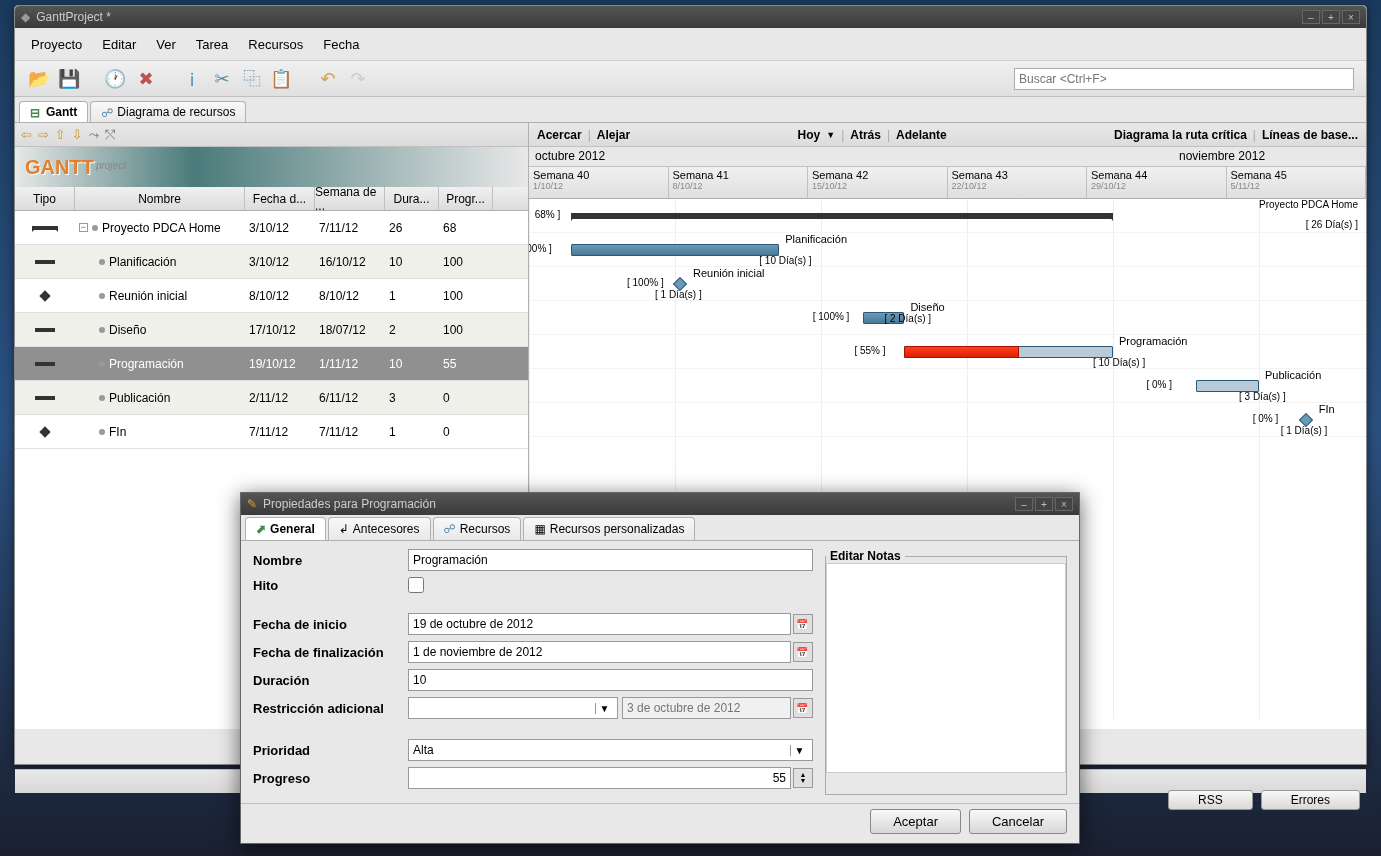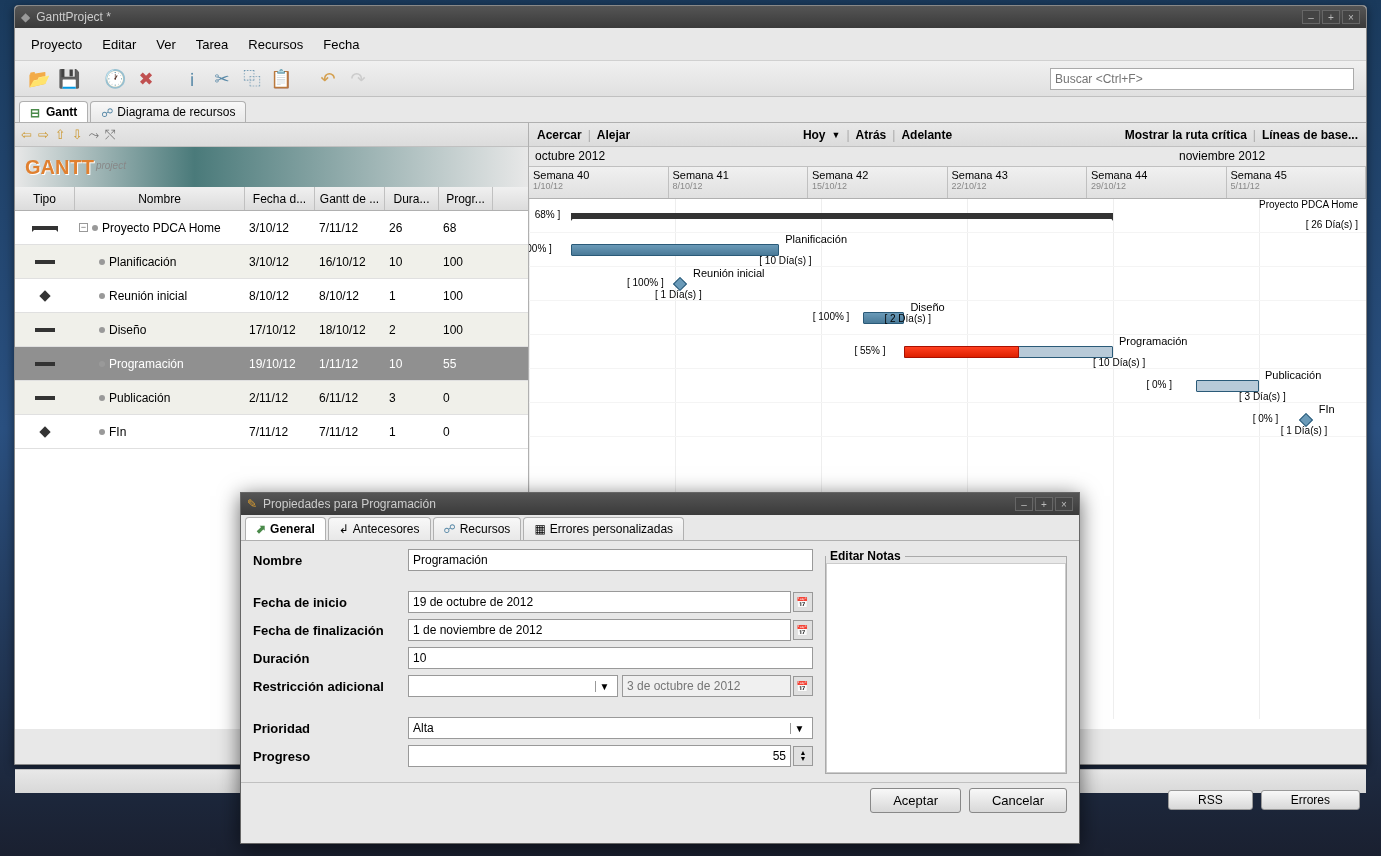--- a/index.html
+++ b/index.html
@@ -12,21 +12,21 @@
 .titlebar .title { flex: 1; }
 .titlebar .wctls { display: flex; gap: 2px; }
 .titlebar .wctls span { width: 18px; height: 14px; background: #444; border: 1px solid #666; display: inline-flex; align-items: center; justify-content: center; font-size: 10px; color: #bbb; cursor: pointer; }
 
 .menubar { height: 24px; background: #e8e8e8; display: flex; align-items: center; padding: 16px 8px; gap: 4px; font-size: 13px; border-bottom: 1px solid #d0d0d0; }
 .menubar span { padding: 3px 8px; cursor: pointer; }
 
 .toolbar { height: 36px; background: linear-gradient(180deg, #f0f0f0, #e0e0e0); display: flex; align-items: center; padding: 0 12px; gap: 4px; border-bottom: 1px solid #c0c0c0; }
 .tb-btn { width: 26px; height: 26px; display: inline-flex; align-items: center; justify-content: center; color: #5a8aa8; font-size: 18px; cursor: pointer; }
 .tb-sep { width: 12px; }
-.search-box { margin-left: auto; width: 304px; height: 22px; border: 1px solid #aaa; background: #fff; font-size: 12px; padding: 0 4px; color: #b91c1c; }
+.search-box { margin-left: auto; width: 340px; height: 22px; border: 1px solid #aaa; background: #fff; font-size: 12px; padding: 0 4px; color: #b91c1c; }
 
 .tabstrip { height: 26px; background: #e8e8e8; display: flex; align-items: flex-end; padding: 0 4px; border-bottom: 1px solid #b0b0b0; }
 .tab { background: linear-gradient(180deg, #f8f8f8, #e8e8e8); border: 1px solid #b0b0b0; border-bottom: none; border-radius: 4px 4px 0 0; padding: 3px 10px; margin-right: 2px; font-size: 12px; display: inline-flex; align-items: center; gap: 4px; cursor: pointer; }
 .tab.active { background: #fff; font-weight: bold; }
 .tabicon { width: 12px; height: 12px; display: inline-block; }
 
 .main { display: flex; height: 606px; background: #fff; }
 .left-pane { width: 514px; border-right: 1px solid #b0b0b0; display: flex; flex-direction: column; }
 .mini-tb { height: 24px; background: linear-gradient(180deg, #e8e8e8, #dcdcdc); display: flex; align-items: center; padding: 0 4px; gap: 2px; border-bottom: 1px solid #c0c0c0; }
 .mini-tb span { font-size: 13px; cursor: pointer; padding: 2px; color:#777; }
@@ -166,21 +166,21 @@
         <span>⤲</span>
       </div>
       <div class="logo-strip">
         <span class="logo">GANTT</span>
         <span class="logo-sub">project</span>
       </div>
       <div class="grid-head">
         <div class="c-tipo">Tipo</div>
         <div class="c-name">Nombre</div>
         <div class="c-fstart">Fecha d...</div>
-        <div class="c-fend">Gantt de ...</div>
+        <div class="c-fend">Semana de ...</div>
         <div class="c-dur">Dura...</div>
         <div class="c-prog">Progr...</div>
       </div>
       <div id="task-rows">
           <div class="grid-row">
             <div class="tipo-cell">
               <span class="sum-glyph"></span>
             </div>
             <div class="name-cell" style="padding-left:4px">
               <span class="tree-exp">−</span>
@@ -220,21 +220,21 @@
           </div>
           <div class="grid-row alt">
             <div class="tipo-cell">
               <span class="bar-glyph"></span>
             </div>
             <div class="name-cell" style="padding-left:24px">
               <span class="tree-dot"></span>
               <span>Diseño</span>
             </div>
             <div class="c-fstart">17/10/12</div>
-            <div class="c-fend">18/10/12</div>
+            <div class="c-fend">18/07/12</div>
             <div class="c-dur">2</div>
             <div class="c-prog">100</div>
           </div>
           <div class="grid-row sel">
             <div class="tipo-cell">
               <span class="bar-glyph"></span>
             </div>
             <div class="name-cell" style="padding-left:24px">
               <span class="tree-dot"></span>
               <span>Programación</span>
@@ -279,21 +279,21 @@
         <span class="pipe">|</span>
         <span>Alejar</span>
         <span class="sp"></span>
         <span>Hoy</span>
         <span style="font-size:9px;">▼</span>
         <span class="pipe">|</span>
         <span>Atrás</span>
         <span class="pipe">|</span>
         <span>Adelante</span>
         <span class="sp"></span>
-        <span>Mostrar la ruta crítica</span>
+        <span>Diagrama la ruta crítica</span>
         <span class="pipe">|</span>
         <span>Líneas de base...</span>
       </div>
       <div class="timeline">
         <div class="month-row">
           <div style="width:644px;">octubre 2012</div>
           <div>noviembre 2012</div>
         </div>
         <div class="week-head" id="week-head">
             <div class="week-col">
@@ -401,28 +401,32 @@
     <div class="tab">
       <span>↲</span>
       <span>Antecesores</span>
     </div>
     <div class="tab">
       <span style="color:#5a8aa8;">☍</span>
       <span>Recursos</span>
     </div>
     <div class="tab">
       <span>▦</span>
-      <span>Errores personalizadas</span>
+      <span>Recursos personalizadas</span>
     </div>
   </div>
   <div class="dbody">
     <div class="form-col">
       <div class="form-row">
         <label>Nombre</label>
         <input type="text" value="Programación" style="">
+      </div>
+      <div class="form-row">
+        <label>Hito</label>
+        <input type="checkbox" style="">
       </div>
       <div class="gap-row"></div>
       <div class="form-row">
         <label>Fecha de inicio</label>
         <input type="text" value="19 de octubre de 2012" style="">
         <span class="dateico">📅</span>
       </div>
       <div class="form-row">
         <label>Fecha de finalización</label>
         <input type="text" value="1 de noviembre de 2012" style="">

